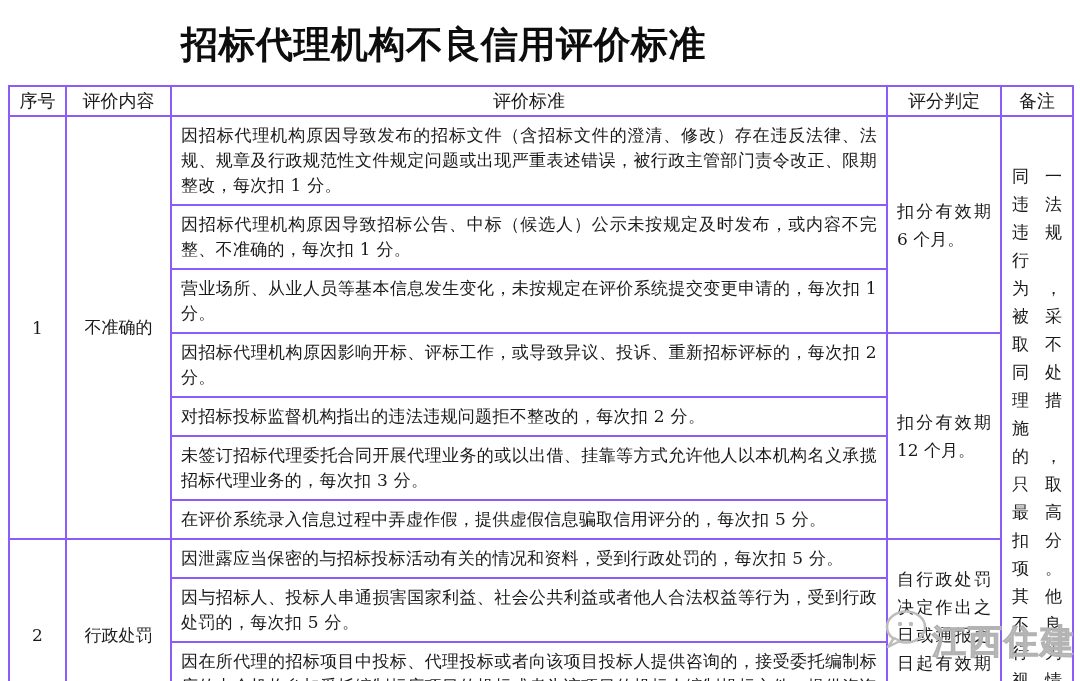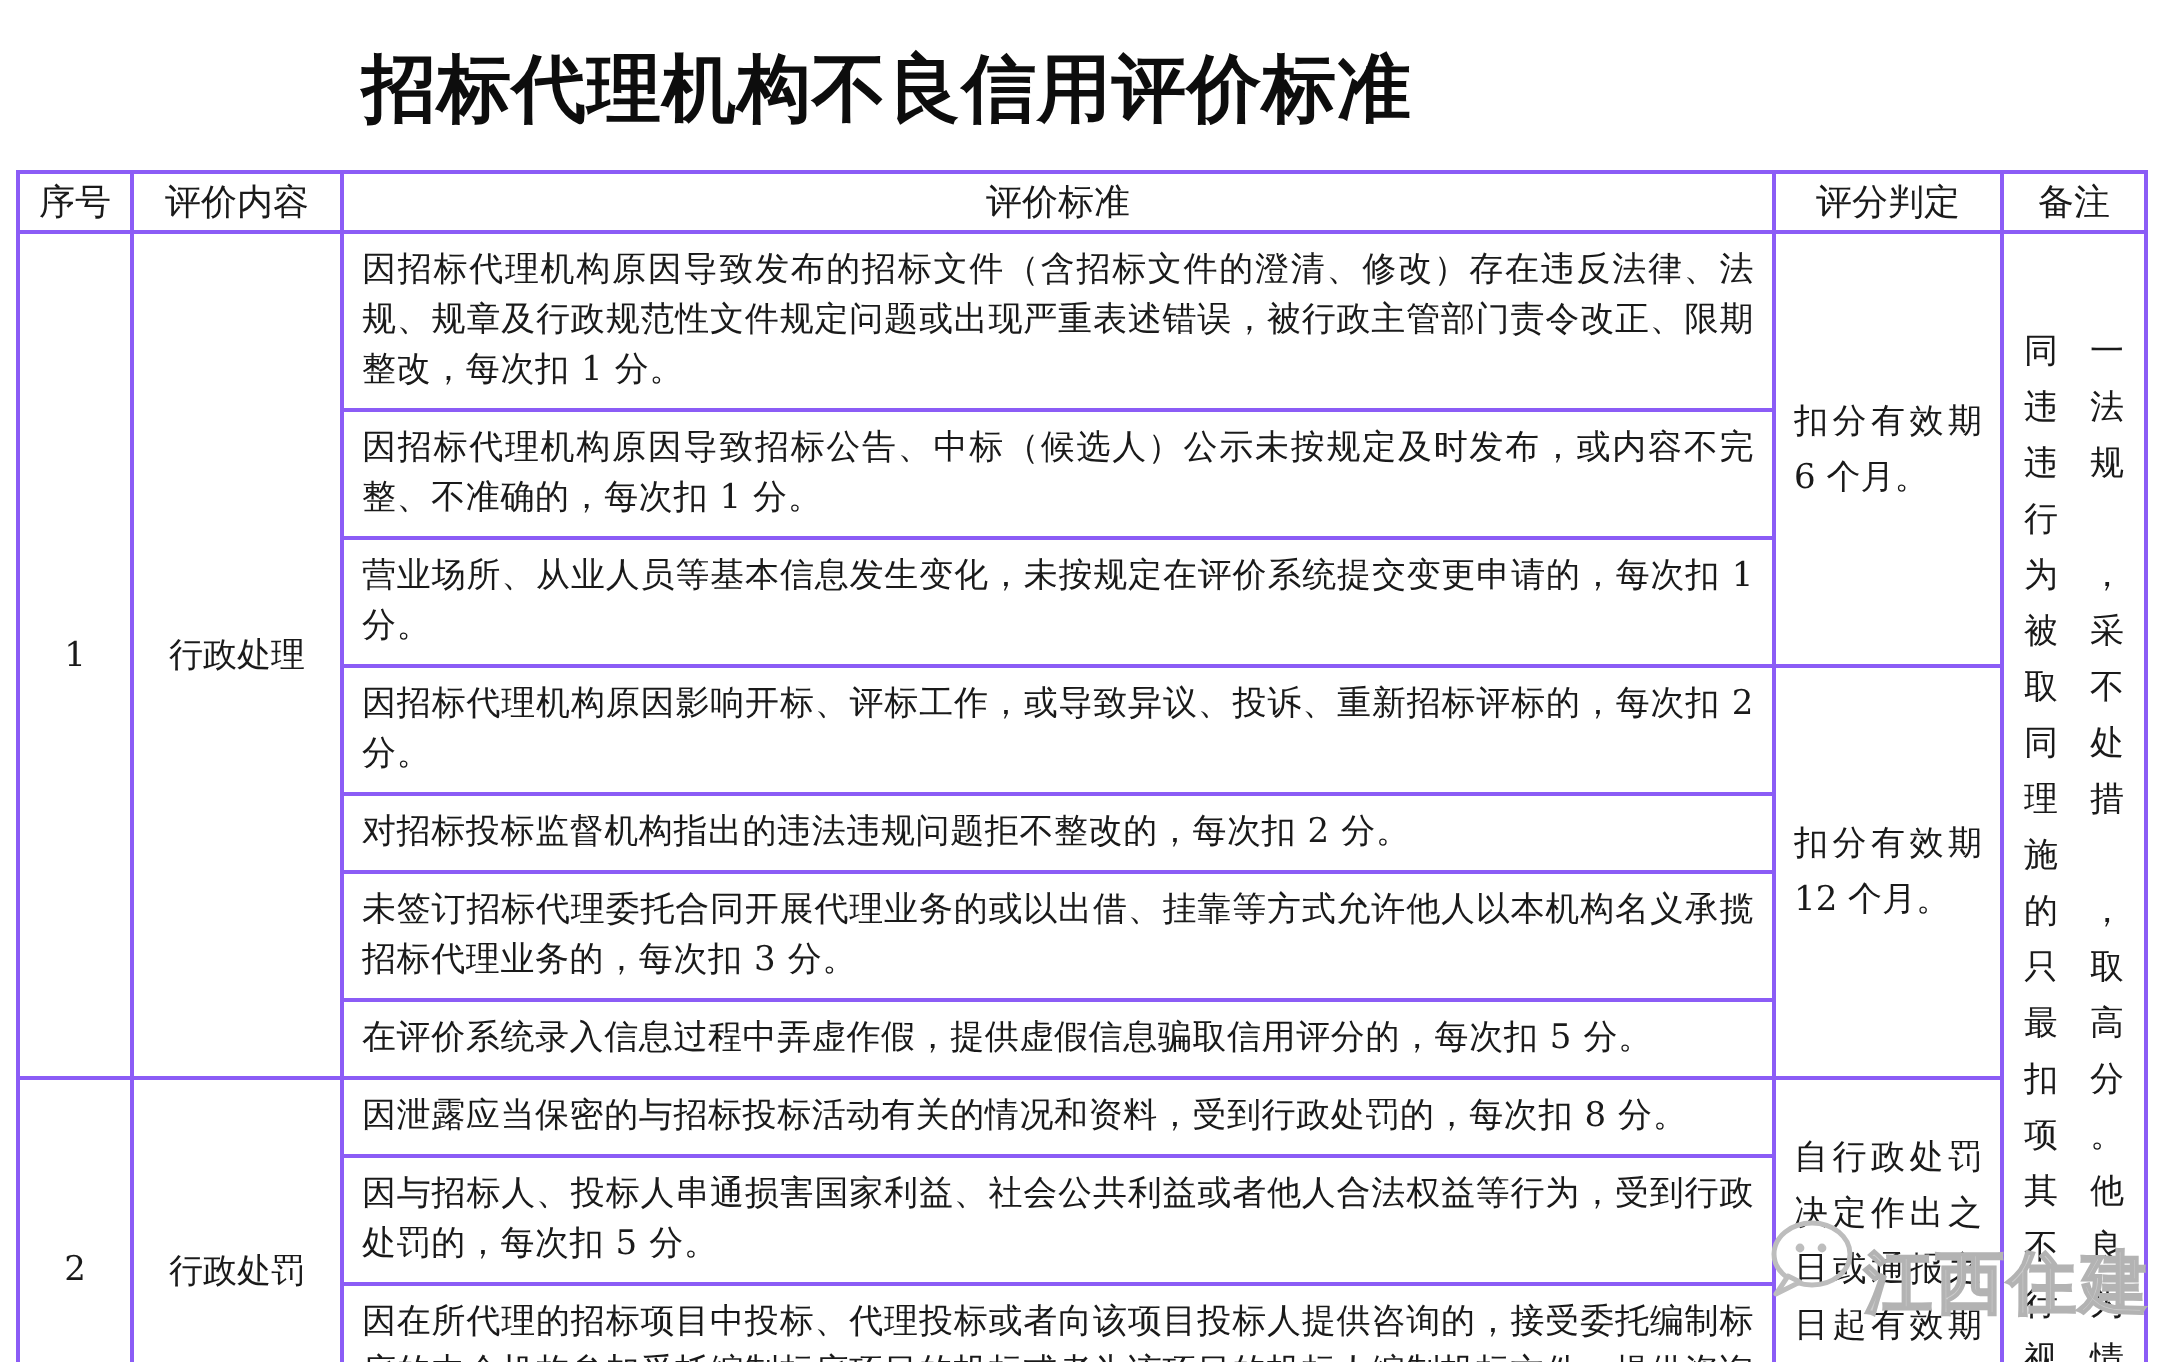--- a/index.html
+++ b/index.html
@@ -103,21 +103,21 @@
       <tr>
     <th>序号</th>
     <th>评价内容</th>
     <th>评价标准</th>
     <th>评分判定</th>
     <th>备注</th>
   </tr>
 
   <tr style="height:67px">
     <td class="cell-no" rowspan="7">1</td>
-    <td class="cell-content" rowspan="7">行政处理</td>
+    <td class="cell-content" rowspan="7">不准确的</td>
     <td class="cell-criteria">因招标代理机构原因导致发布的招标文件（含招标文件的澄清、修改）存在违反法律、法规、规章及行政规范性文件规定问题或出现严重表述错误，被行政主管部门责令改正、限期整改，每次扣 1 分。</td>
     <td class="cell-judgment" rowspan="3">扣分有效期 6 个月。</td>
     <td class="cell-remark" rowspan="11">同一违法违规行为，被采取不同处理措施的，只取最高扣分项。其他不良行为视情节轻重酌情扣分。</td>
   </tr>
   <tr style="height:50px">
     <td class="cell-criteria">因招标代理机构原因导致招标公告、中标（候选人）公示未按规定及时发布，或内容不完整、不准确的，每次扣 1 分。</td>
   </tr>
   <tr style="height:36px">
     <td class="cell-criteria">营业场所、从业人员等基本信息发生变化，未按规定在评价系统提交变更申请的，每次扣 1 分。</td>
   </tr>
@@ -131,21 +131,21 @@
   <tr style="height:47px">
     <td class="cell-criteria">未签订招标代理委托合同开展代理业务的或以出借、挂靠等方式允许他人以本机构名义承揽招标代理业务的，每次扣 3 分。</td>
   </tr>
   <tr style="height:28px">
     <td class="cell-criteria">在评价系统录入信息过程中弄虚作假，提供虚假信息骗取信用评分的，每次扣 5 分。</td>
   </tr>
 
   <tr style="height:33px">
     <td class="cell-no" rowspan="3">2</td>
     <td class="cell-content" rowspan="3">行政处罚</td>
-    <td class="cell-criteria">因泄露应当保密的与招标投标活动有关的情况和资料，受到行政处罚的，每次扣 8 分。</td>
+    <td class="cell-criteria">因泄露应当保密的与招标投标活动有关的情况和资料，受到行政处罚的，每次扣 5 分。</td>
     <td class="cell-judgment" rowspan="3">自行政处罚决定作出之日或通报之日起有效期 12 个月。</td>
   </tr>
   <tr style="height:46px">
     <td class="cell-criteria">因与招标人、投标人串通损害国家利益、社会公共利益或者他人合法权益等行为，受到行政处罚的，每次扣 5 分。</td>
   </tr>
   <tr style="height:73px">
     <td class="cell-criteria">因在所代理的招标项目中投标、代理投标或者向该项目投标人提供咨询的，接受委托编制标底的中介机构参加受托编制标底项目的投标或者为该项目的投标人编制投标文件、提供咨询等行为，受到行政处罚的，每次扣 1 分。</td>
   </tr>
 
   <tr style="height:66px">

